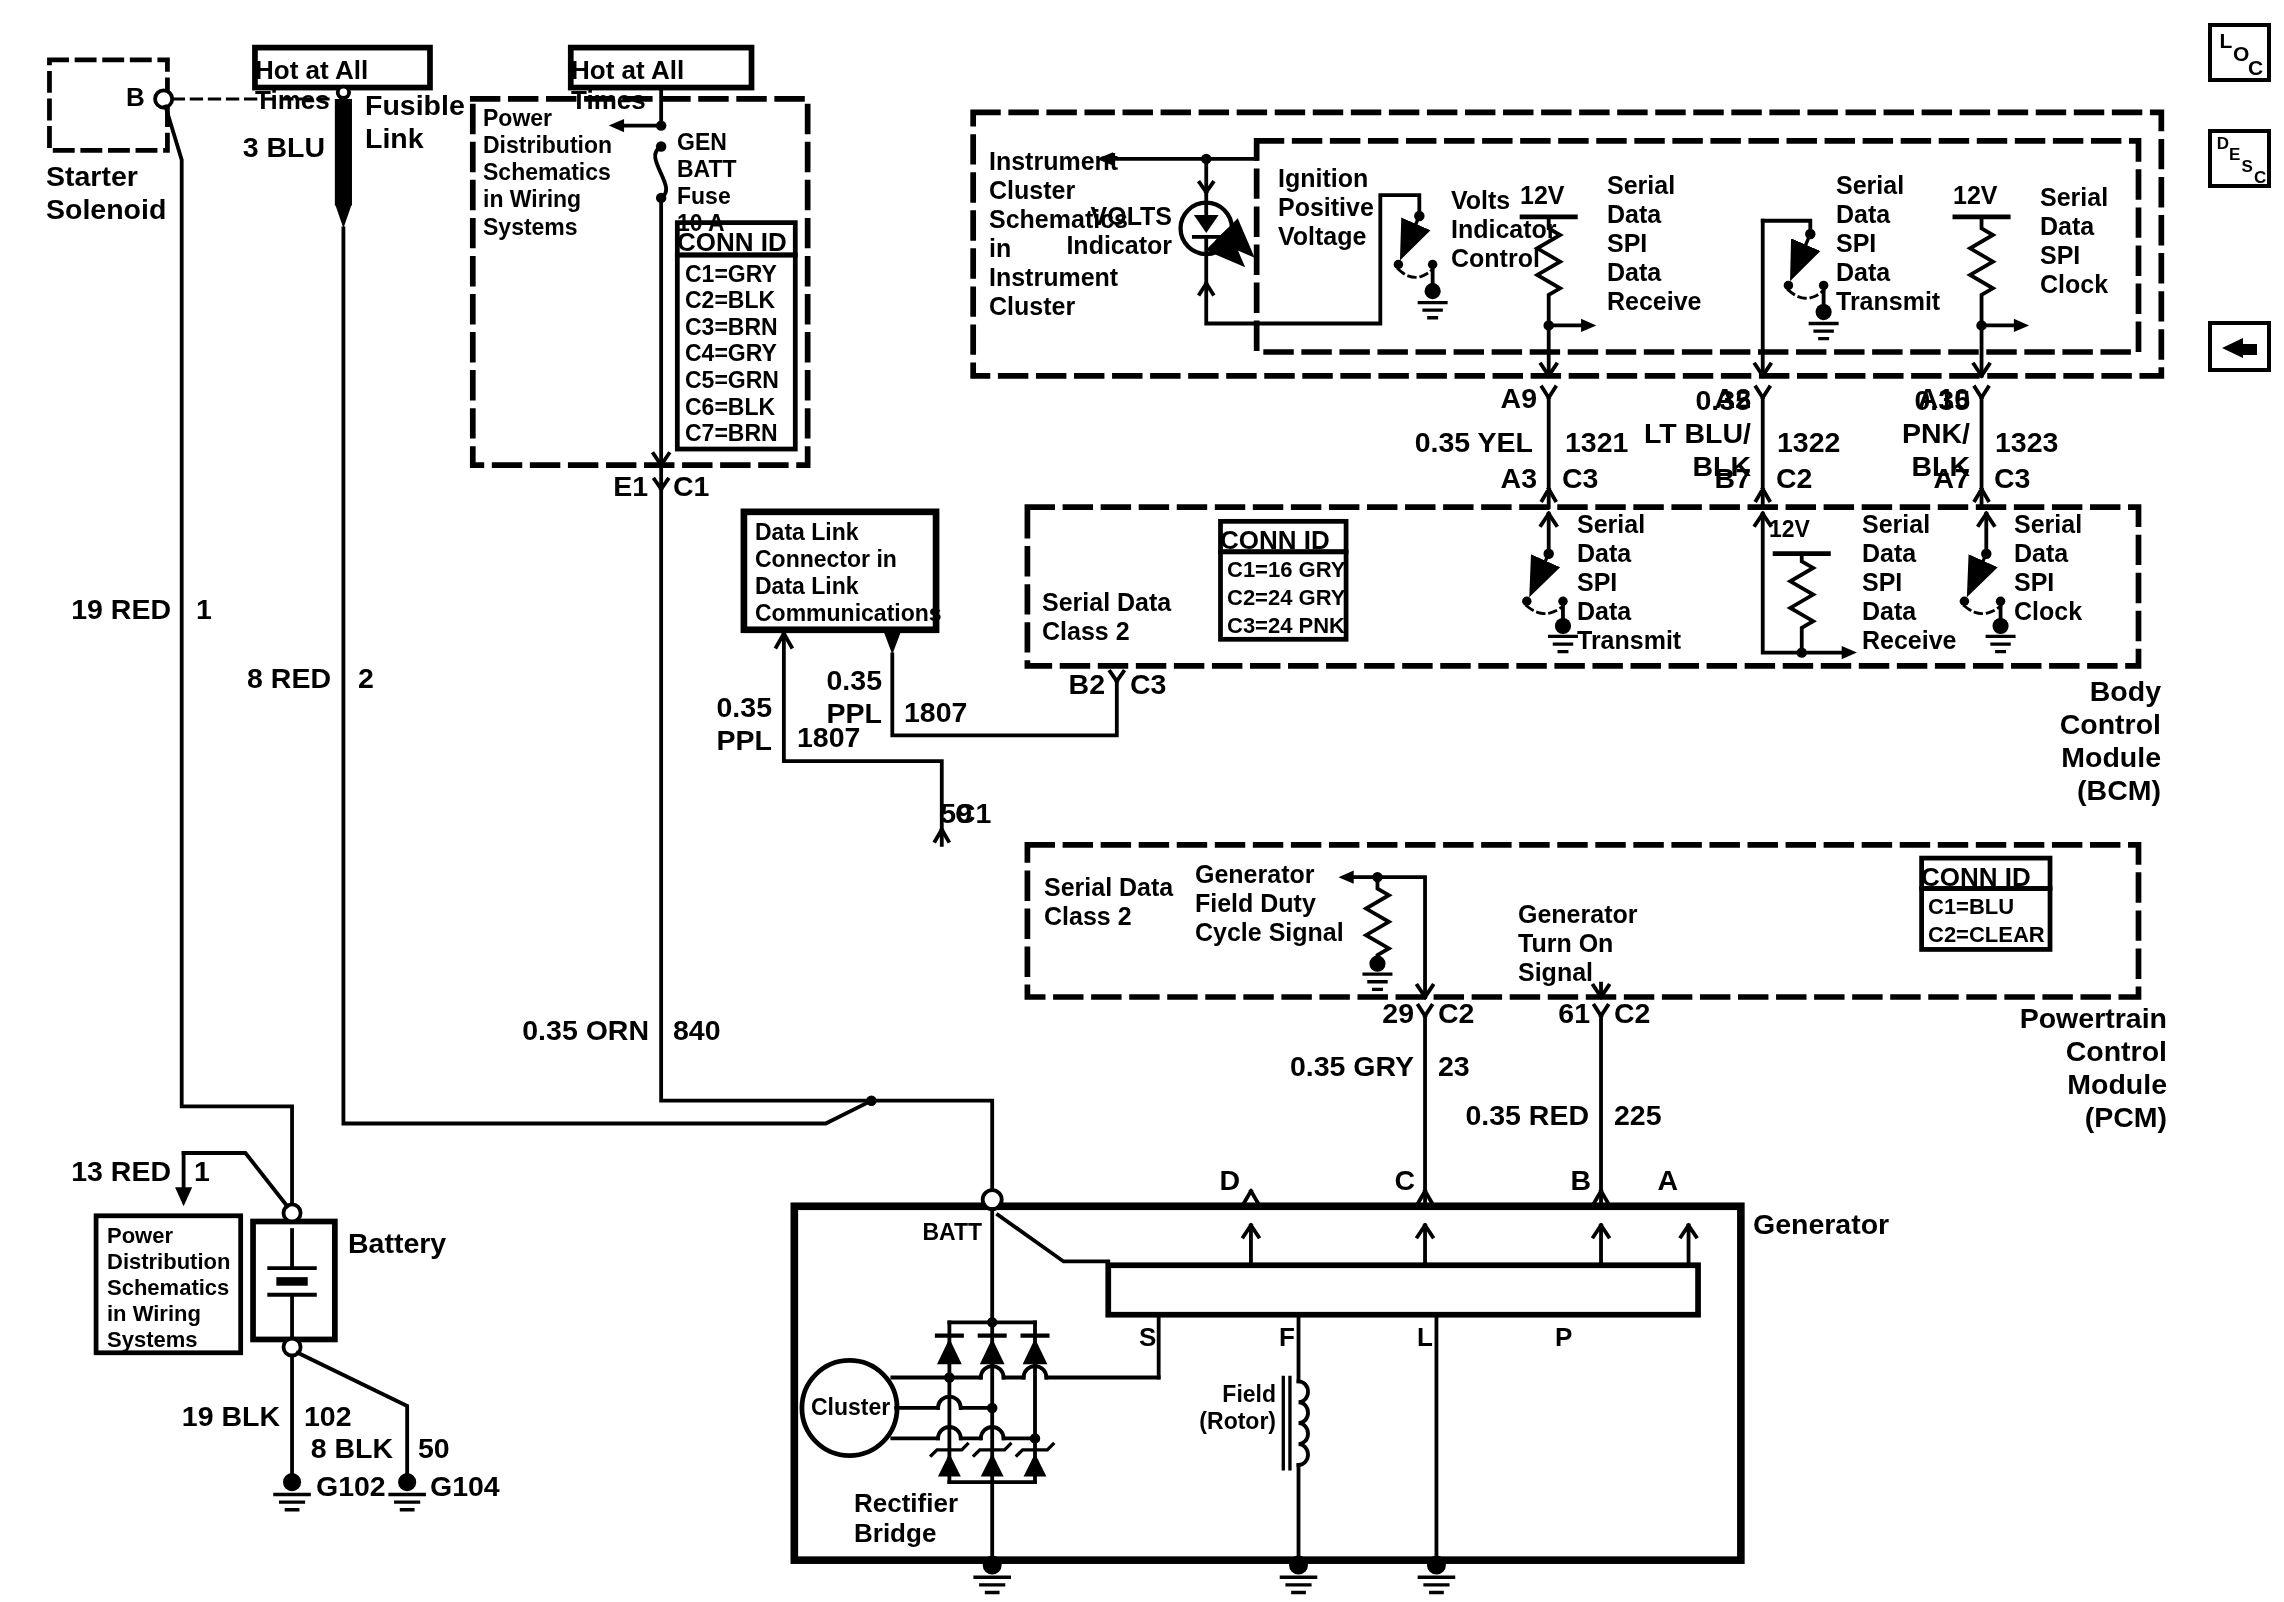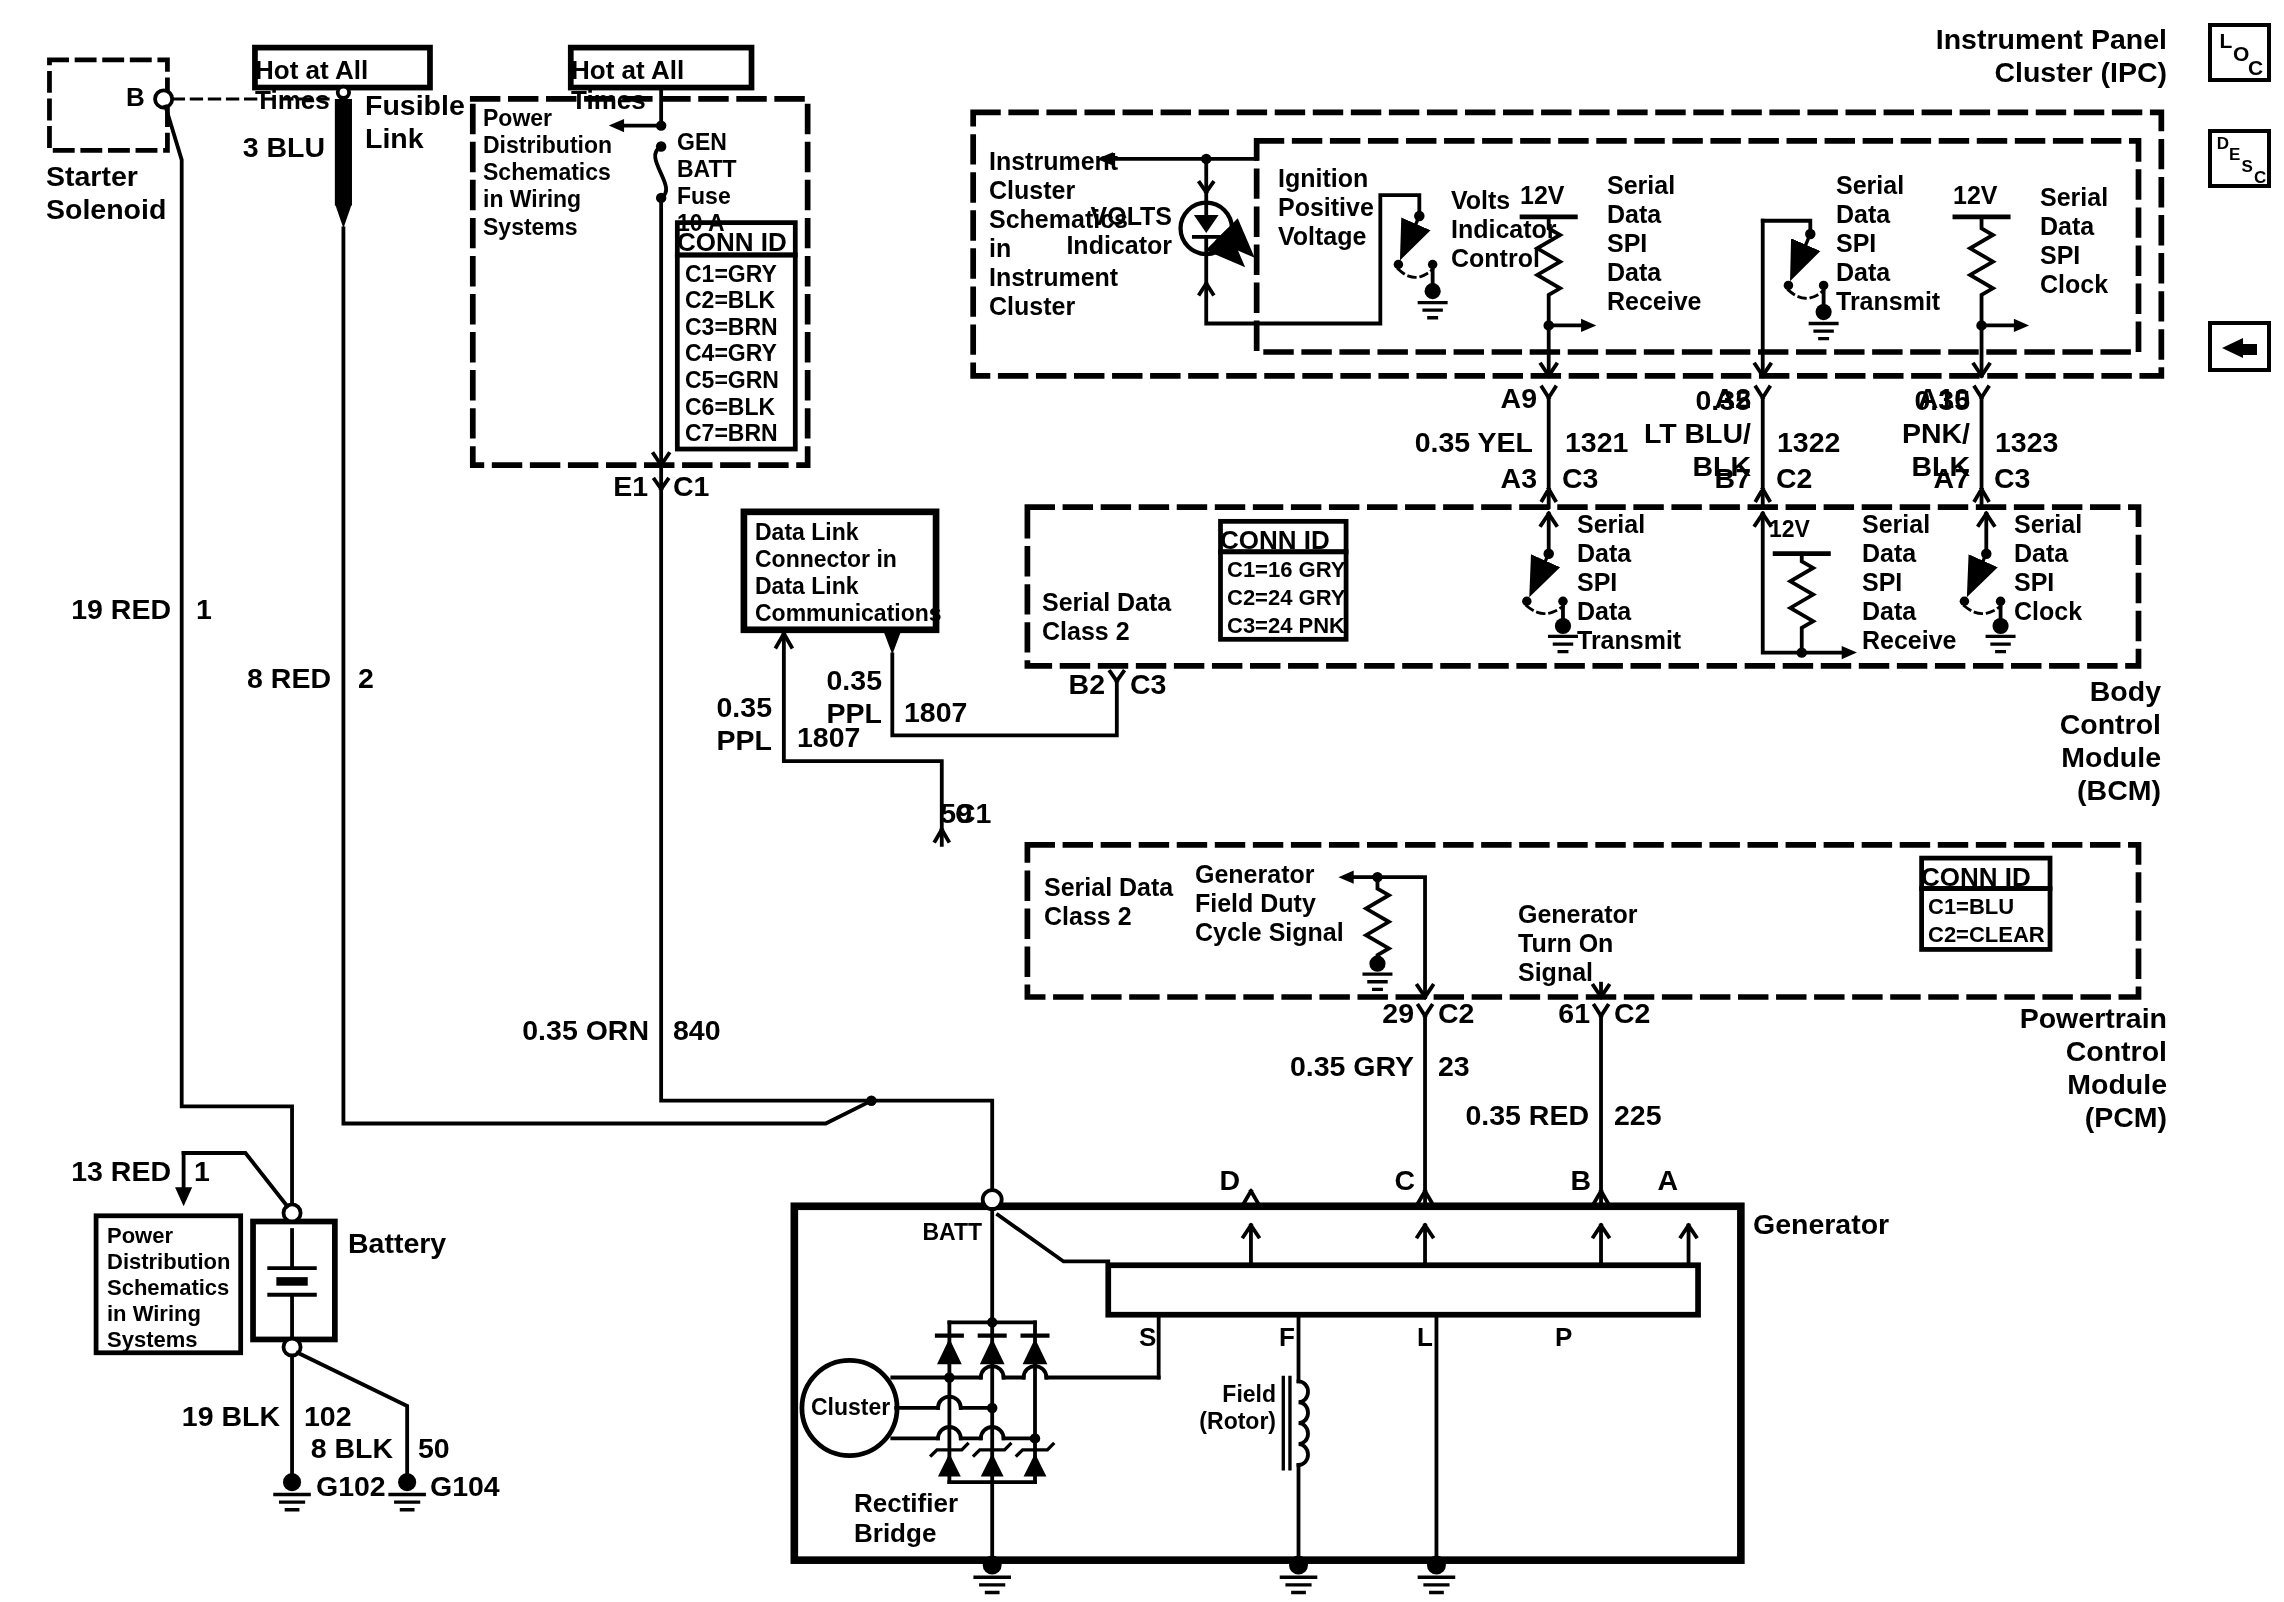--- a/index.html
+++ b/index.html
@@ -310,22 +310,20 @@
 Connector in
 Data Link
 Communications</div>
 <div class="lbl s30 right" style="left:698px;top:691px;width:74px">0.35
 PPL</div>
 <div class="lbl s30" style="left:797px;top:721px">1807</div>
 <div class="lbl s30 right" style="left:808px;top:664px;width:74px">0.35
 PPL</div>
 <div class="lbl s30" style="left:904px;top:696px">1807</div>
 
-<div class="lbl s30 right" style="left:1893px;top:23px;width:274px">Instrument Panel
-Cluster (IPC)</div>
 <div class="lbl" style="left:989px;top:147px;width:152px">Instrument
 Cluster
 Schematics
 in
 Instrument
 Cluster</div>
 <div class="lbl right" style="left:1039px;top:202px;width:133px">VOLTS
 Indicator</div>
 <div class="lbl" style="left:1278px;top:164px;width:128px">Ignition
 Positive

